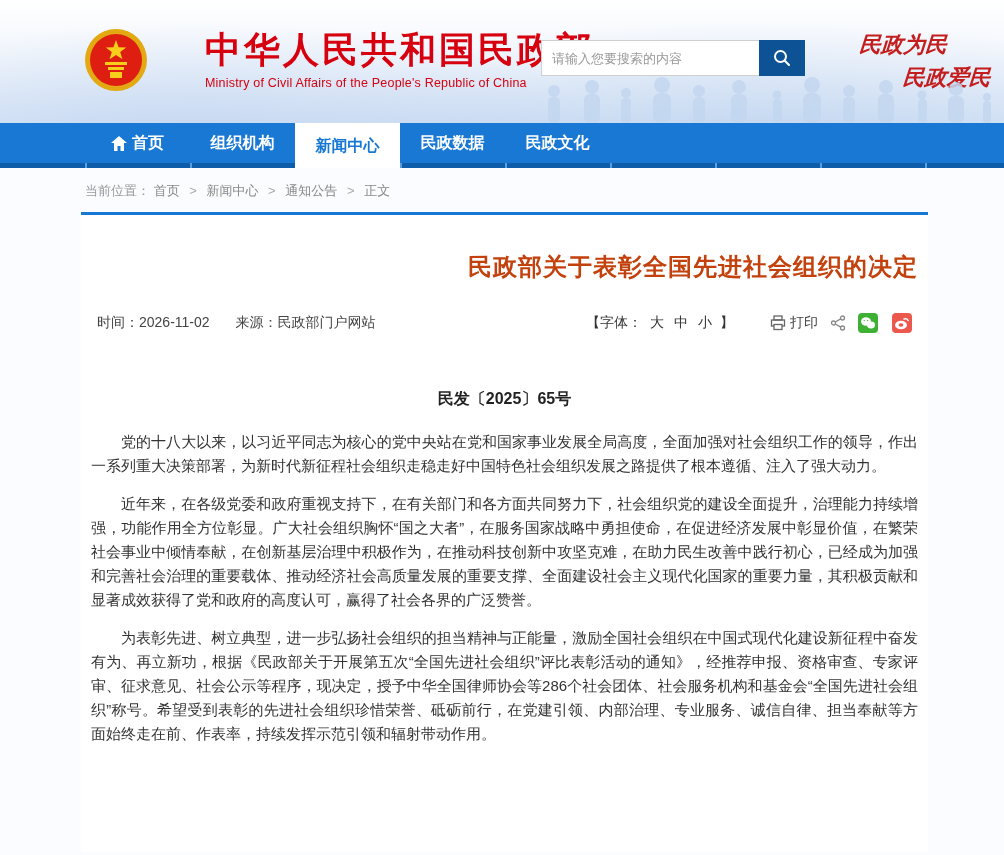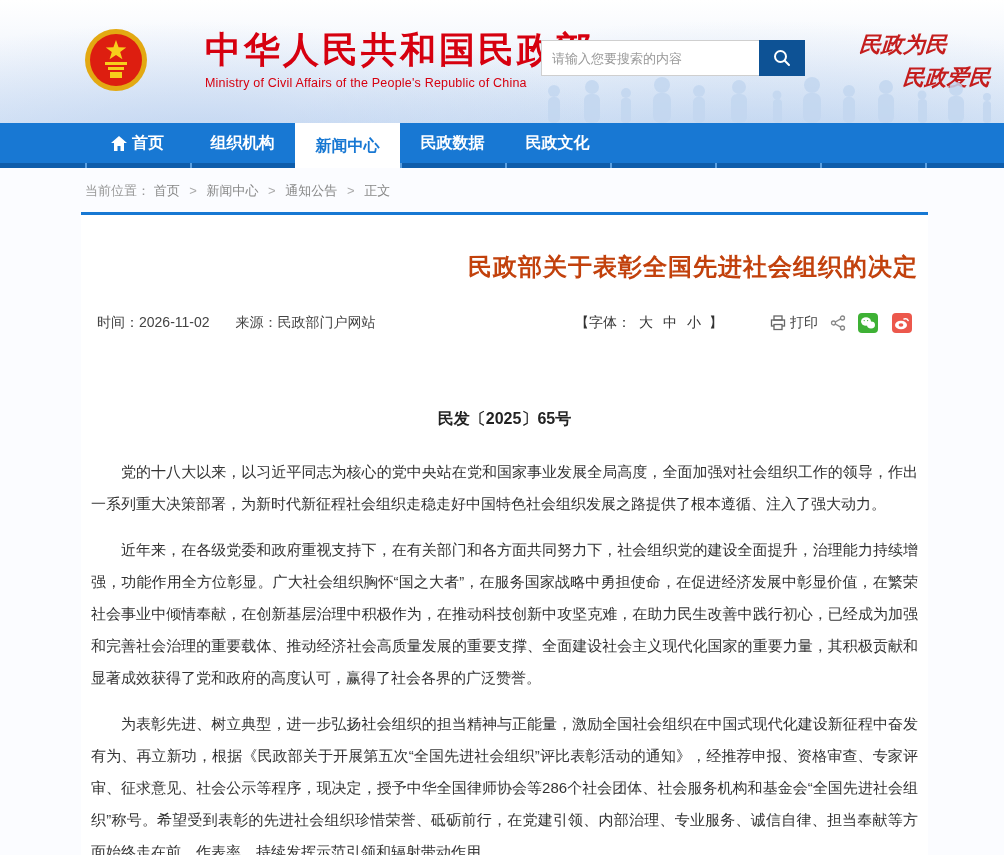--- a/index.html
+++ b/index.html
@@ -69,27 +69,27 @@
     background:#ffffff; border-top:3px solid #1778d3; padding:36px 10px 30px 10px;
   }
   .article-title{ text-align:right; font-size:24px; font-weight:bold; color:#c2410c; letter-spacing:1px; }
   .meta-row{
     display:flex; justify-content:space-between; align-items:center;
     margin:30px 6px 0 6px; font-size:14px; color:#444;
   }
   .meta-left .gap{ display:inline-block; width:26px; }
   .meta-right{ display:flex; align-items:center; gap:6px; color:#333; }
   .meta-right .fontsize-opt{ cursor:pointer; margin:0 2px; color:#333; text-decoration:none; }
-  .meta-right .print{ display:flex; align-items:center; gap:4px; margin-left:21px; cursor:pointer; color:#444;padding-left:20px; }
+  .meta-right .print{ display:flex; align-items:center; gap:4px; margin-left:10px; cursor:pointer; color:#444;padding-left:20px; }
   .meta-right .share{ margin-left:6px; cursor:pointer; display:flex; align-items:center; }
   .badge{ width:20px; height:20px; border-radius:4px; display:flex; align-items:center; justify-content:center; cursor:pointer; }
   .badge.wechat{ background:#3eb135; margin-left:6px; }
   .badge.weibo{ background:#ec584c; margin-left:8px; }
-  .doc-number{ text-align:center; font-weight:bold; font-size:16px; color:#222; margin-top:76px; }
-  .article-body{ margin-top:26px; font-size:15px; line-height:32px; color:#333; }
+  .doc-number{ text-align:center; font-weight:bold; font-size:16px; color:#222; margin-top:56px; }
+  .article-body{ margin-top:20px; font-size:15px; line-height:24px; color:#333; }
   .article-body p{ text-indent:2em; text-align:justify; margin-bottom:14px; }
 </style>
 </head>
 <body>
 
 <header class="site-header">
   <div class="brand">
     <svg class="emblem" viewBox="0 0 64 64">
       <circle cx="32" cy="32" r="31" fill="#e3a912"></circle>
       <circle cx="32" cy="32" r="26" fill="#dd1e10"></circle>

